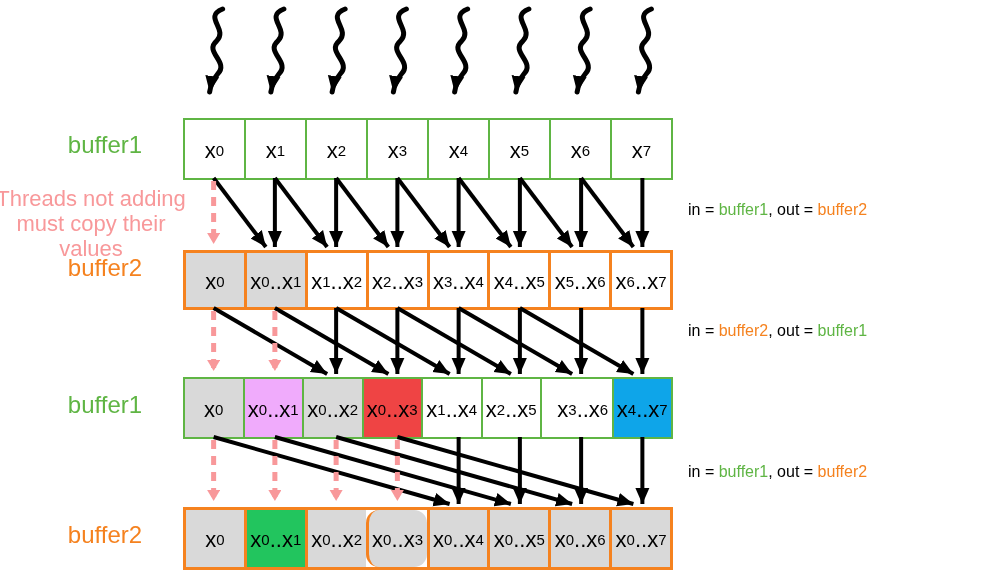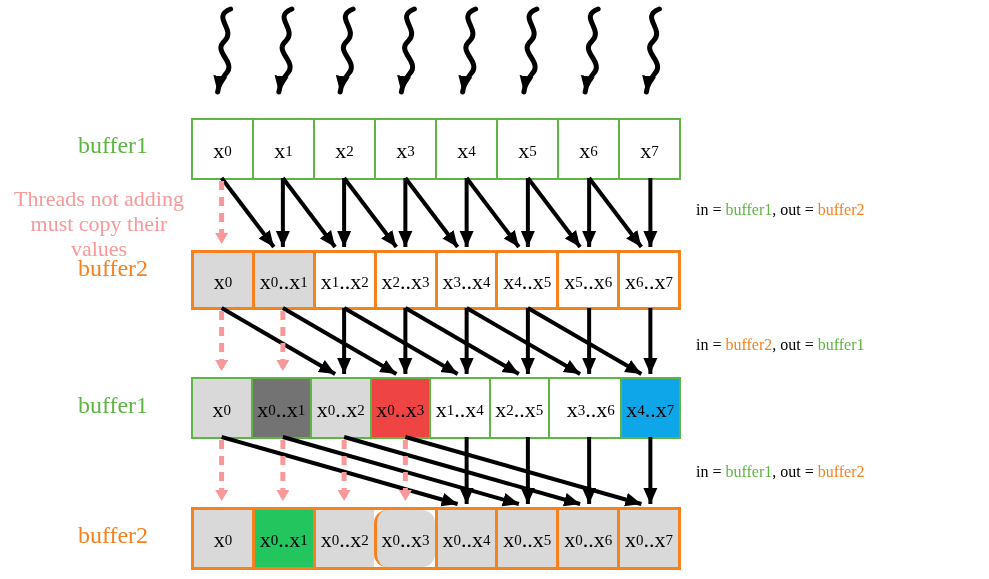--- a/index.html
+++ b/index.html
@@ -1,19 +1,18 @@
 <!DOCTYPE html>
 <html><head>
 <meta charset="utf-8">
 <style>
   html,body{margin:0;padding:0;background:#fff;}
   #slide{
     position:relative;width:868px;height:579px;background:#fff;overflow:hidden;
-    font-family:Liberation Serif, serif;
-    margin-left:8px;
+    font-family:Liberation Sans, sans-serif;
   }
   #rows-layer,#arrow-layer,#equations-layer{position:absolute;top:0;left:0;}
   #arrow-layer{pointer-events:none;}
   .buffer-row{position:absolute;display:flex;box-sizing:border-box;background:#fff;}
   .buffer-row.green{border:2px solid;}
   .buffer-row.orange{border:3px solid;}
   .cell{
     flex:1 1 0;display:flex;align-items:center;justify-content:center;
     box-sizing:border-box;font-size:22px;color:#000;padding-top:3px;
     white-space:nowrap;overflow:visible;
@@ -55,21 +54,21 @@
         <div class="cell" style="background: rgb(255, 255, 255); border-left: 3px solid rgb(245, 130, 31);">x<sub>1</sub>..x<sub>2</sub></div>
         <div class="cell" style="background: rgb(255, 255, 255); border-left: 3px solid rgb(245, 130, 31);">x<sub>2</sub>..x<sub>3</sub></div>
         <div class="cell" style="background: rgb(255, 255, 255); border-left: 3px solid rgb(245, 130, 31);">x<sub>3</sub>..x<sub>4</sub></div>
         <div class="cell" style="background: rgb(255, 255, 255); border-left: 3px solid rgb(245, 130, 31);">x<sub>4</sub>..x<sub>5</sub></div>
         <div class="cell" style="background: rgb(255, 255, 255); border-left: 3px solid rgb(245, 130, 31);">x<sub>5</sub>..x<sub>6</sub></div>
         <div class="cell" style="background: rgb(255, 255, 255); border-left: 3px solid rgb(245, 130, 31);">x<sub>6</sub>..x<sub>7</sub></div>
       </div>
       <div class="row-label" style="top: 391px; color: rgb(95, 181, 68);">buffer1</div>
       <div class="buffer-row green" style="left: 183px; top: 377px; width: 490px; height: 62px; border-color: rgb(95, 181, 68);">
         <div class="cell" style="background: rgb(217, 217, 217);">x<sub>0</sub></div>
-        <div class="cell" style="background: #737373; border-left: 2px solid rgb(95, 181, 68);">x<sub>0</sub>..x<sub>1</sub></div>
+        <div class="cell" style="background: #f0abfc; border-left: 2px solid rgb(95, 181, 68);">x<sub>0</sub>..x<sub>1</sub></div>
         <div class="cell" style="background: rgb(217, 217, 217); border-left: 2px solid rgb(95, 181, 68);">x<sub>0</sub>..x<sub>2</sub></div>
         <div class="cell" style="background: #ef4444; border-left: 2px solid rgb(95, 181, 68);">x<sub>0</sub>..x<sub>3</sub></div>
         <div class="cell" style="background: rgb(255, 255, 255); border-left: 2px solid rgb(95, 181, 68);">x<sub>1</sub>..x<sub>4</sub></div>
         <div class="cell" style="background: rgb(255, 255, 255); border-left: 2px solid rgb(95, 181, 68);">x<sub>2</sub>..x<sub>5</sub></div>
         <div class="cell" style="background: rgb(255, 255, 255); border-left: 2px solid rgb(95, 181, 68); padding-left: 12px;">x<sub>3</sub>..x<sub>6</sub></div>
         <div class="cell" style="background: #0ea5e9; border-left: 2px solid rgb(95, 181, 68);">x<sub>4</sub>..x<sub>7</sub></div>
       </div>
       <div class="row-label" style="top: 521px; color: rgb(245, 130, 31);">buffer2</div>
       <div class="buffer-row orange" style="left: 183px; top: 507px; width: 490px; height: 63px; border-color: rgb(245, 130, 31);">
         <div class="cell" style="background: rgb(217, 217, 217);">x<sub>0</sub></div>
@@ -149,16 +148,16 @@
         <line x1="397.375" y1="440" x2="397.375" y2="501" stroke="#f8989a" stroke-width="5" stroke-dasharray="9 7" marker-end="url(#mPink)"></line>
       </g>
     </svg>
   <div class="annotation" style="color: rgb(248, 152, 154);">
     <div>Threads not adding</div>
     <div>must copy their</div>
     <div>values</div>
   </div>
   <div id="equations-layer">
       <div class="equation" style="top: 196px;"><span style="color: rgb(0, 0, 0);">in = </span><span style="color: rgb(95, 181, 68);">buffer1</span><span style="color: rgb(0, 0, 0);">, out = </span><span style="color: rgb(245, 130, 31);">buffer2</span></div>
-      <div class="equation" style="top: 331px;"><span style="color: rgb(0, 0, 0);">in = </span><span style="color: rgb(245, 130, 31);">buffer2</span><span style="color: rgb(0, 0, 0);">, out = </span><span style="color: rgb(95, 181, 68);">buffer1</span></div>
+      <div class="equation" style="top: 317px;"><span style="color: rgb(0, 0, 0);">in = </span><span style="color: rgb(245, 130, 31);">buffer2</span><span style="color: rgb(0, 0, 0);">, out = </span><span style="color: rgb(95, 181, 68);">buffer1</span></div>
       <div class="equation" style="top: 458px;"><span style="color: rgb(0, 0, 0);">in = </span><span style="color: rgb(95, 181, 68);">buffer1</span><span style="color: rgb(0, 0, 0);">, out = </span><span style="color: rgb(245, 130, 31);">buffer2</span></div>
     </div>
 </div>
 
 </body></html>

